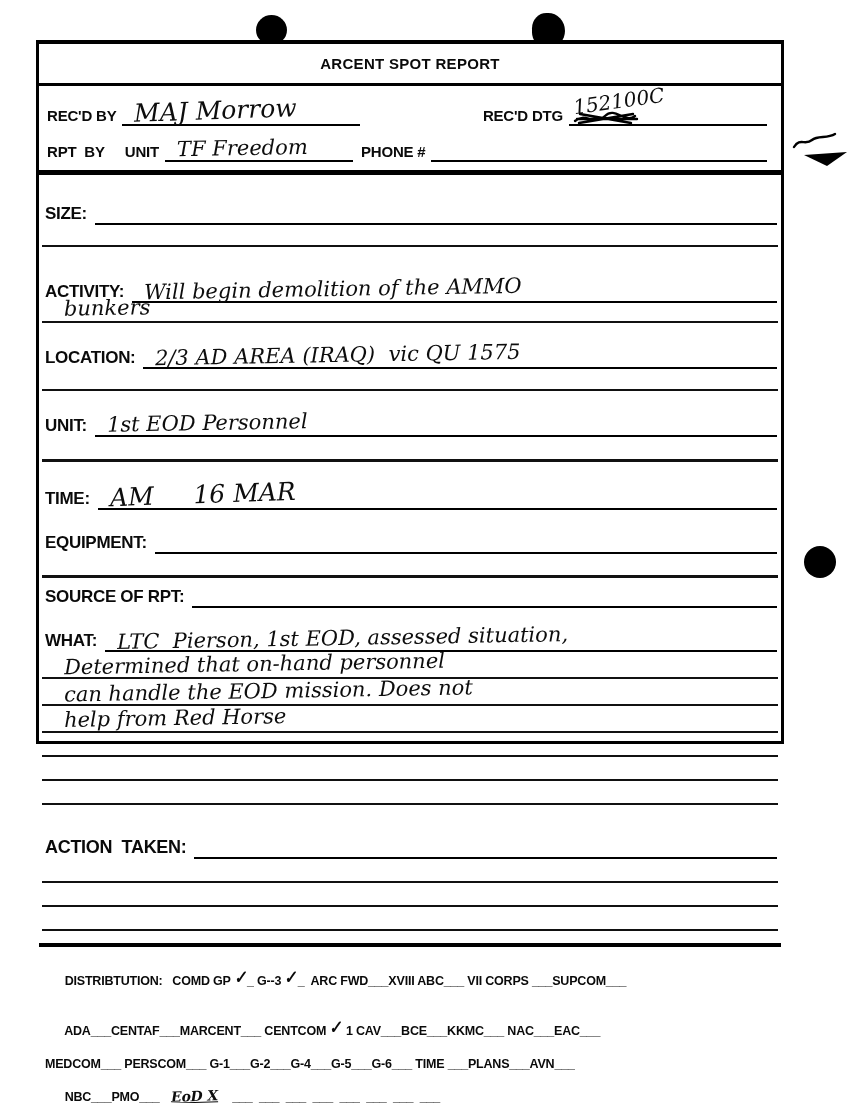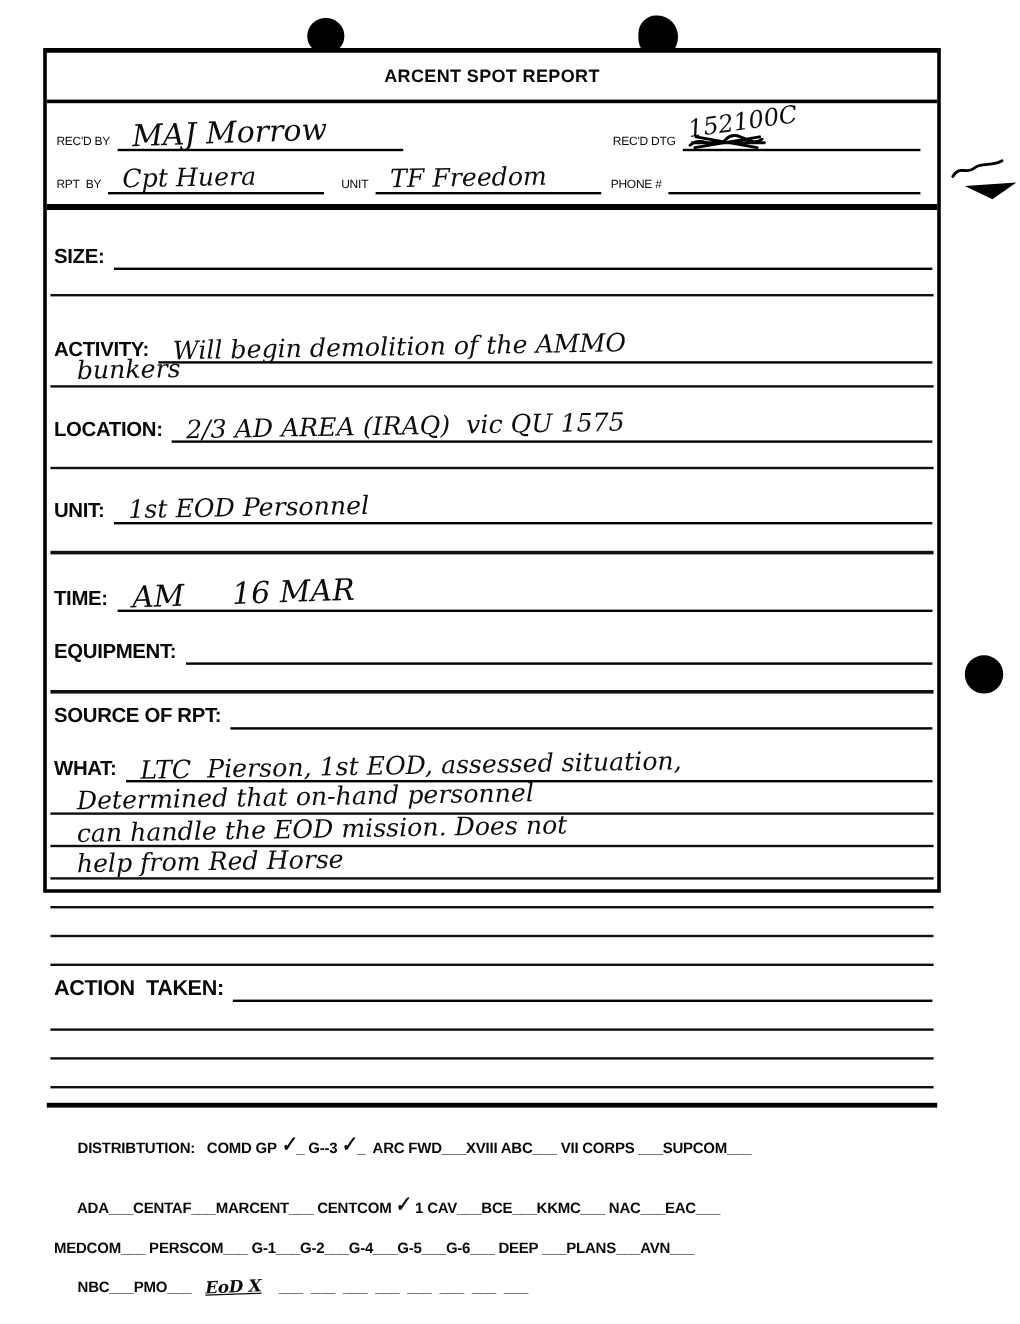--- a/index.html
+++ b/index.html
@@ -20,21 +20,21 @@
     position:absolute;left:36px;top:40px;width:748px;height:704px;
     border:3px solid #000;border-top-width:4px;background:#fff;box-sizing:border-box;
   }
   .title-bar{
     height:39px;display:flex;align-items:center;justify-content:center;
     border-bottom:3px solid #000;font-weight:bold;font-size:15px;letter-spacing:.3px;
   }
   
   .header{border-bottom:5px solid #000;padding:4px 14px 8px 8px;}
   .hrow{display:flex;align-items:flex-end;height:36px;}
-  .flabel{font-weight:normal;font-size:10px;letter-spacing:-.2px;white-space:pre;padding:0 6px 2px 0;}
+  .flabel{font-weight:bold;font-size:15px;letter-spacing:-.2px;white-space:pre;padding:0 6px 2px 0;}
   .blank{position:relative;display:inline-block;border-bottom:2.5px solid #000;height:28px;box-sizing:border-box;}
   .hspacer{flex:1;}
   .grow{flex:1;}
   
   .hw{
     font-family:"DejaVu Serif",serif;font-style:italic;color:#0d0d0d;
     white-space:pre;position:absolute;left:12px;bottom:1px;line-height:1;
   }
   .hw-lg{font-size:25px;transform:rotate(-2deg);}
   .hw-md{font-size:21px;transform:rotate(-1deg);}
@@ -89,23 +89,20 @@
       <span class="flabel">REC'D DTG</span>
       <span class="blank" style="width:198px">
         <span class="hw hw-dtg">152100C</span>
         <svg class="scribble" width="78" height="18" viewBox="0 0 78 18">
           <path d="M4,11 C14,2 24,16 34,6 S54,14 64,6 M6,9 L66,9 M8,13 L62,4 M9,4 L60,13" stroke="#000" stroke-width="2.4" fill="none" stroke-linecap="round"></path>
         </svg>
       </span>
     </div>
     <div class="hrow">
       <span class="flabel">RPT  BY</span>
-      <span class="blank" style="width:180px">
-        <span class="hw hw-md">Cpt Huera</span>
-      </span>
       <span class="flabel" style="padding-left:14px">UNIT</span>
       <span class="blank" style="width:188px">
         <span class="hw hw-md">TF Freedom</span>
       </span>
       <span class="flabel" style="padding-left:8px">PHONE #</span>
       <span class="blank grow">
         <span class="hw hw-md"></span>
       </span>
     </div>
   </div>
@@ -178,37 +175,37 @@
   <div class="rule rule-h25">
     <span class="hw hw-md">can handle the EOD mission. Does not</span>
   </div>
   <div class="rule rule-h25">
     <span class="hw hw-md">help from Red Horse</span>
   </div>
   <div class="rule rule-h22"></div>
   <div class="rule rule-h22"></div>
   <div class="rule rule-h22"></div>
 
-  <div class="frow" style="margin-top:2px">
+  <div class="frow" style="margin-top:26px">
     <span class="flabel2 big">ACTION  TAKEN:</span>
     <span class="fblank">
       <span class="hw hw-md"></span>
     </span>
   </div>
   <div class="rule rule-h22"></div>
   <div class="rule rule-h22"></div>
   <div class="rule rule-h22"></div>
   <div class="divider"></div>
 
   <div class="dist">
     <div class="dist-line">
       <span>DISTRIBTUTION:   COMD GP </span><span class="check">✓</span><span>_ G--3 </span><span class="check">✓</span><span>_  ARC FWD___XVIII ABC___ VII CORPS ___SUPCOM___</span>
     </div>
     <div class="dist-line">
       <span>ADA___CENTAF___MARCENT___ CENTCOM </span><span class="check">✓</span><span> 1 CAV___BCE___KKMC___ NAC___EAC___</span>
     </div>
-    <div class="dist-line">MEDCOM___ PERSCOM___ G-1___G-2___G-4___G-5___G-6___ DEEP ___PLANS___AVN___</div>
+    <div class="dist-line">MEDCOM___ PERSCOM___ G-1___G-2___G-4___G-5___G-6___ TIME ___PLANS___AVN___</div>
     <div class="dist-line">
       <span>NBC___PMO___ </span><span class="hw hw-eod">EoD X</span><span>  ___  ___  ___  ___  ___  ___  ___  ___</span>
     </div>
   </div>
 
 </div>
 
 </body></html>

